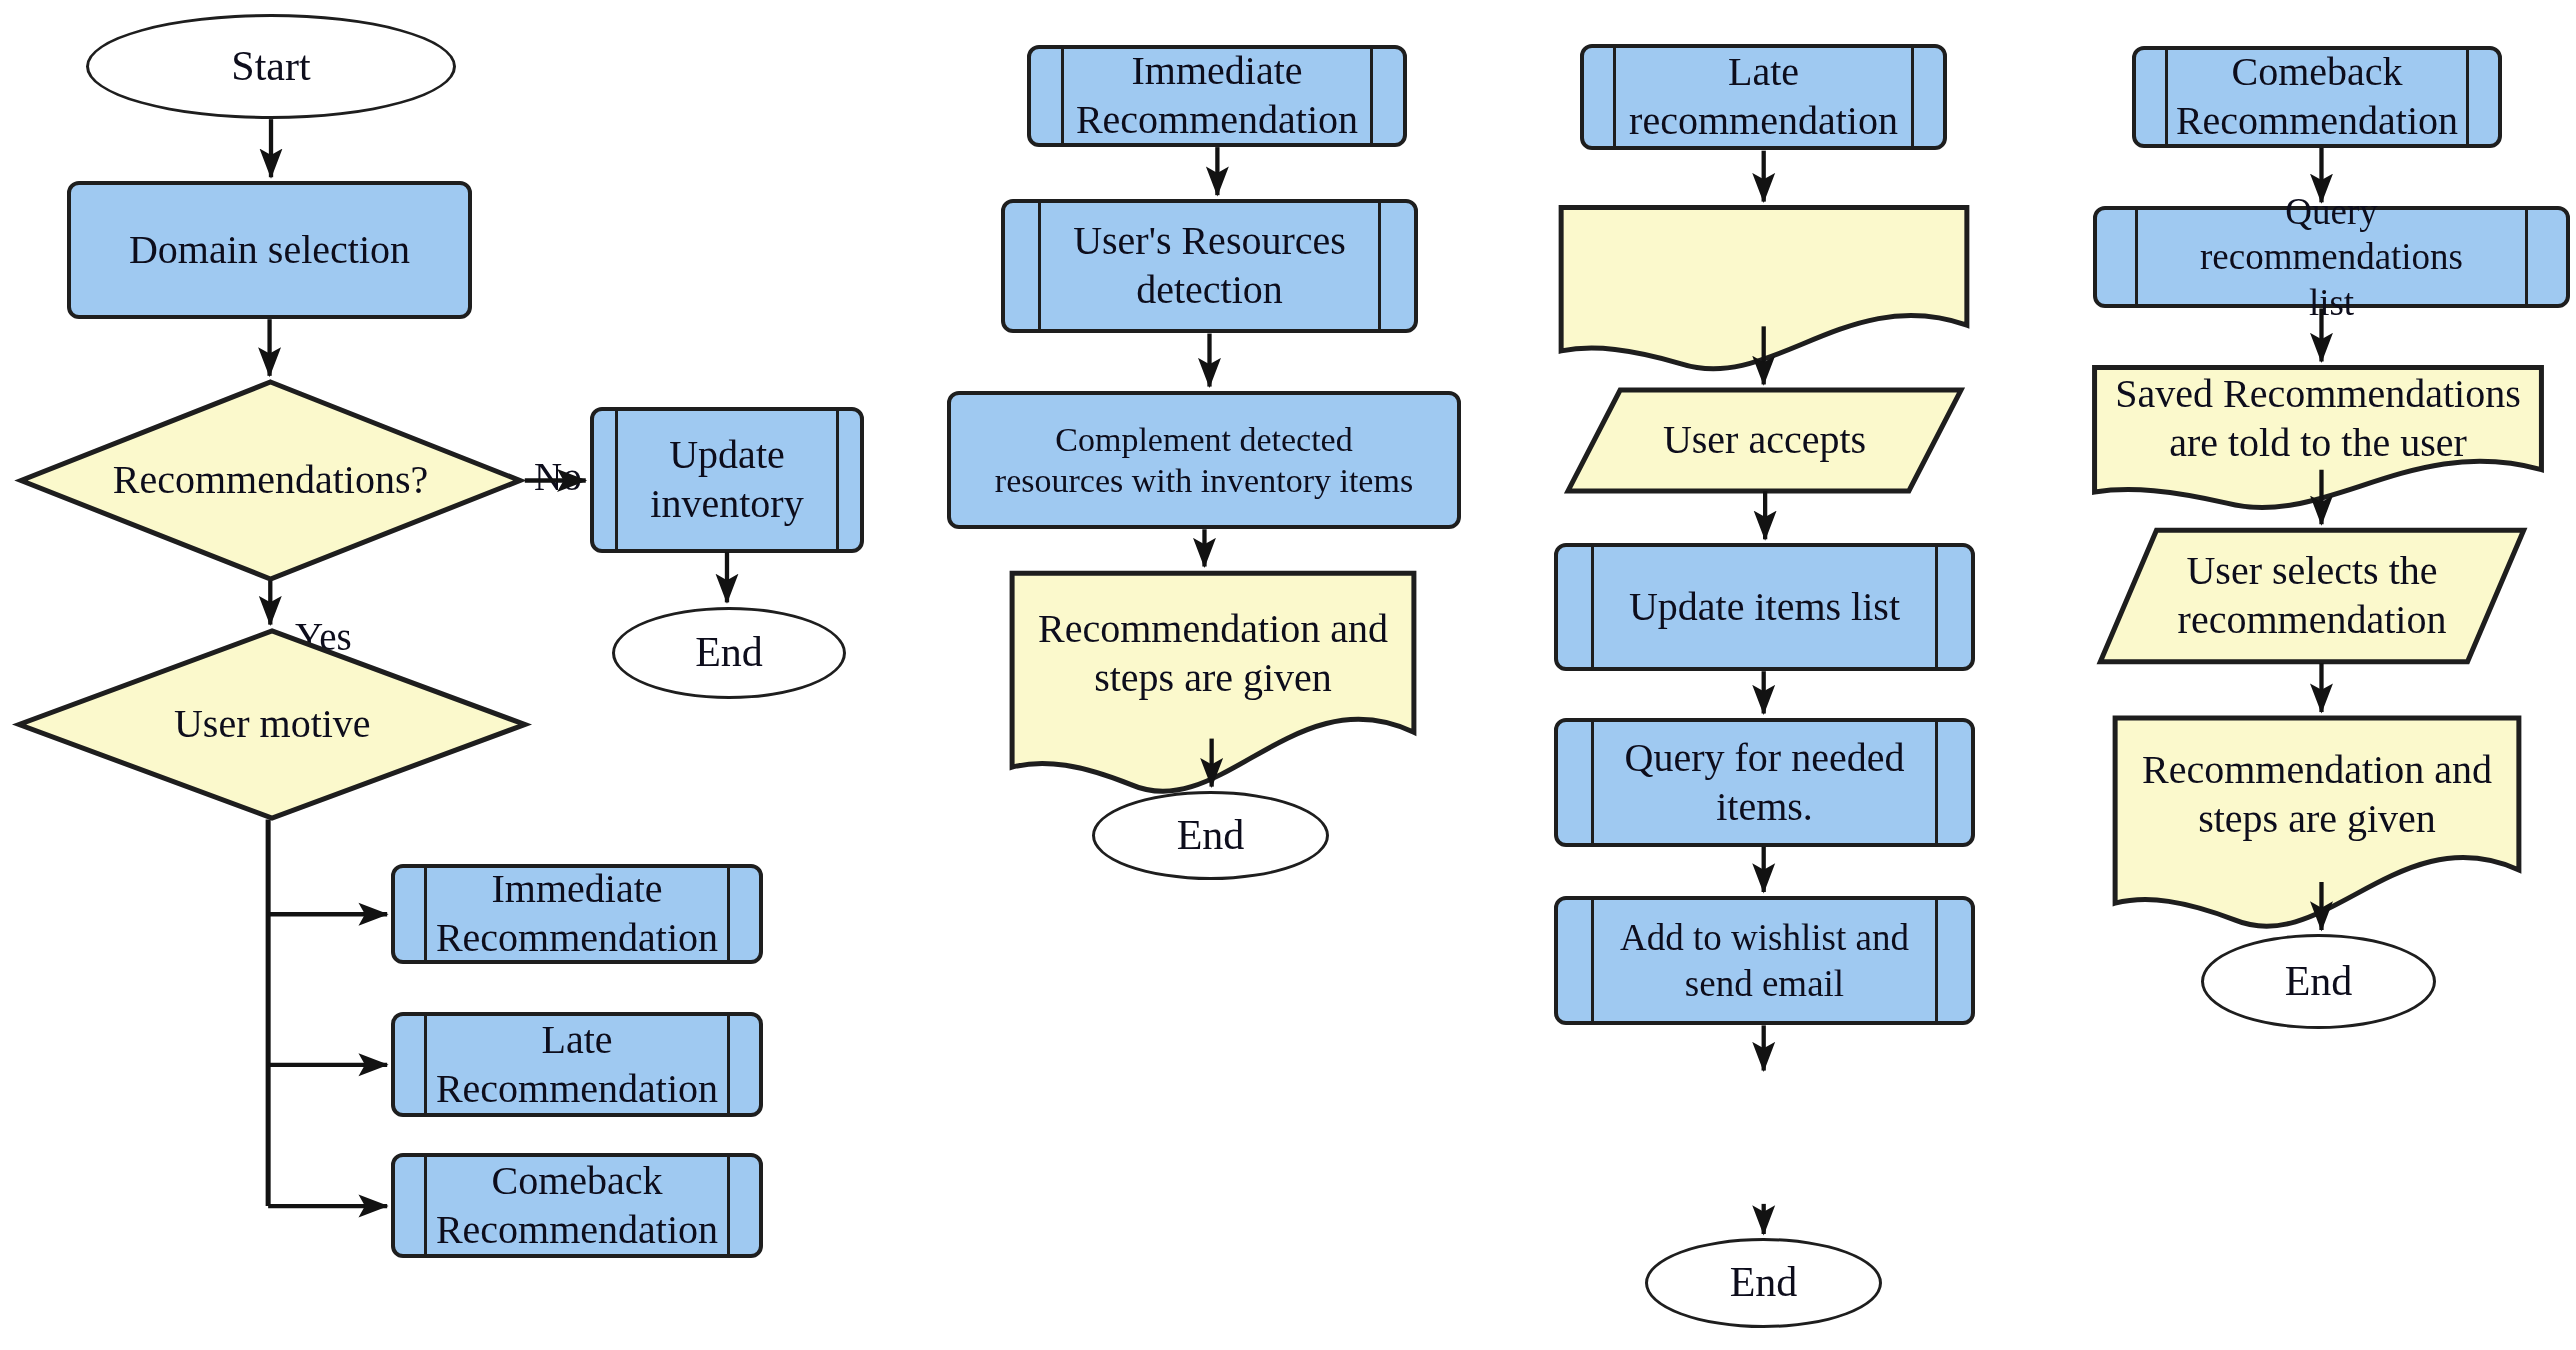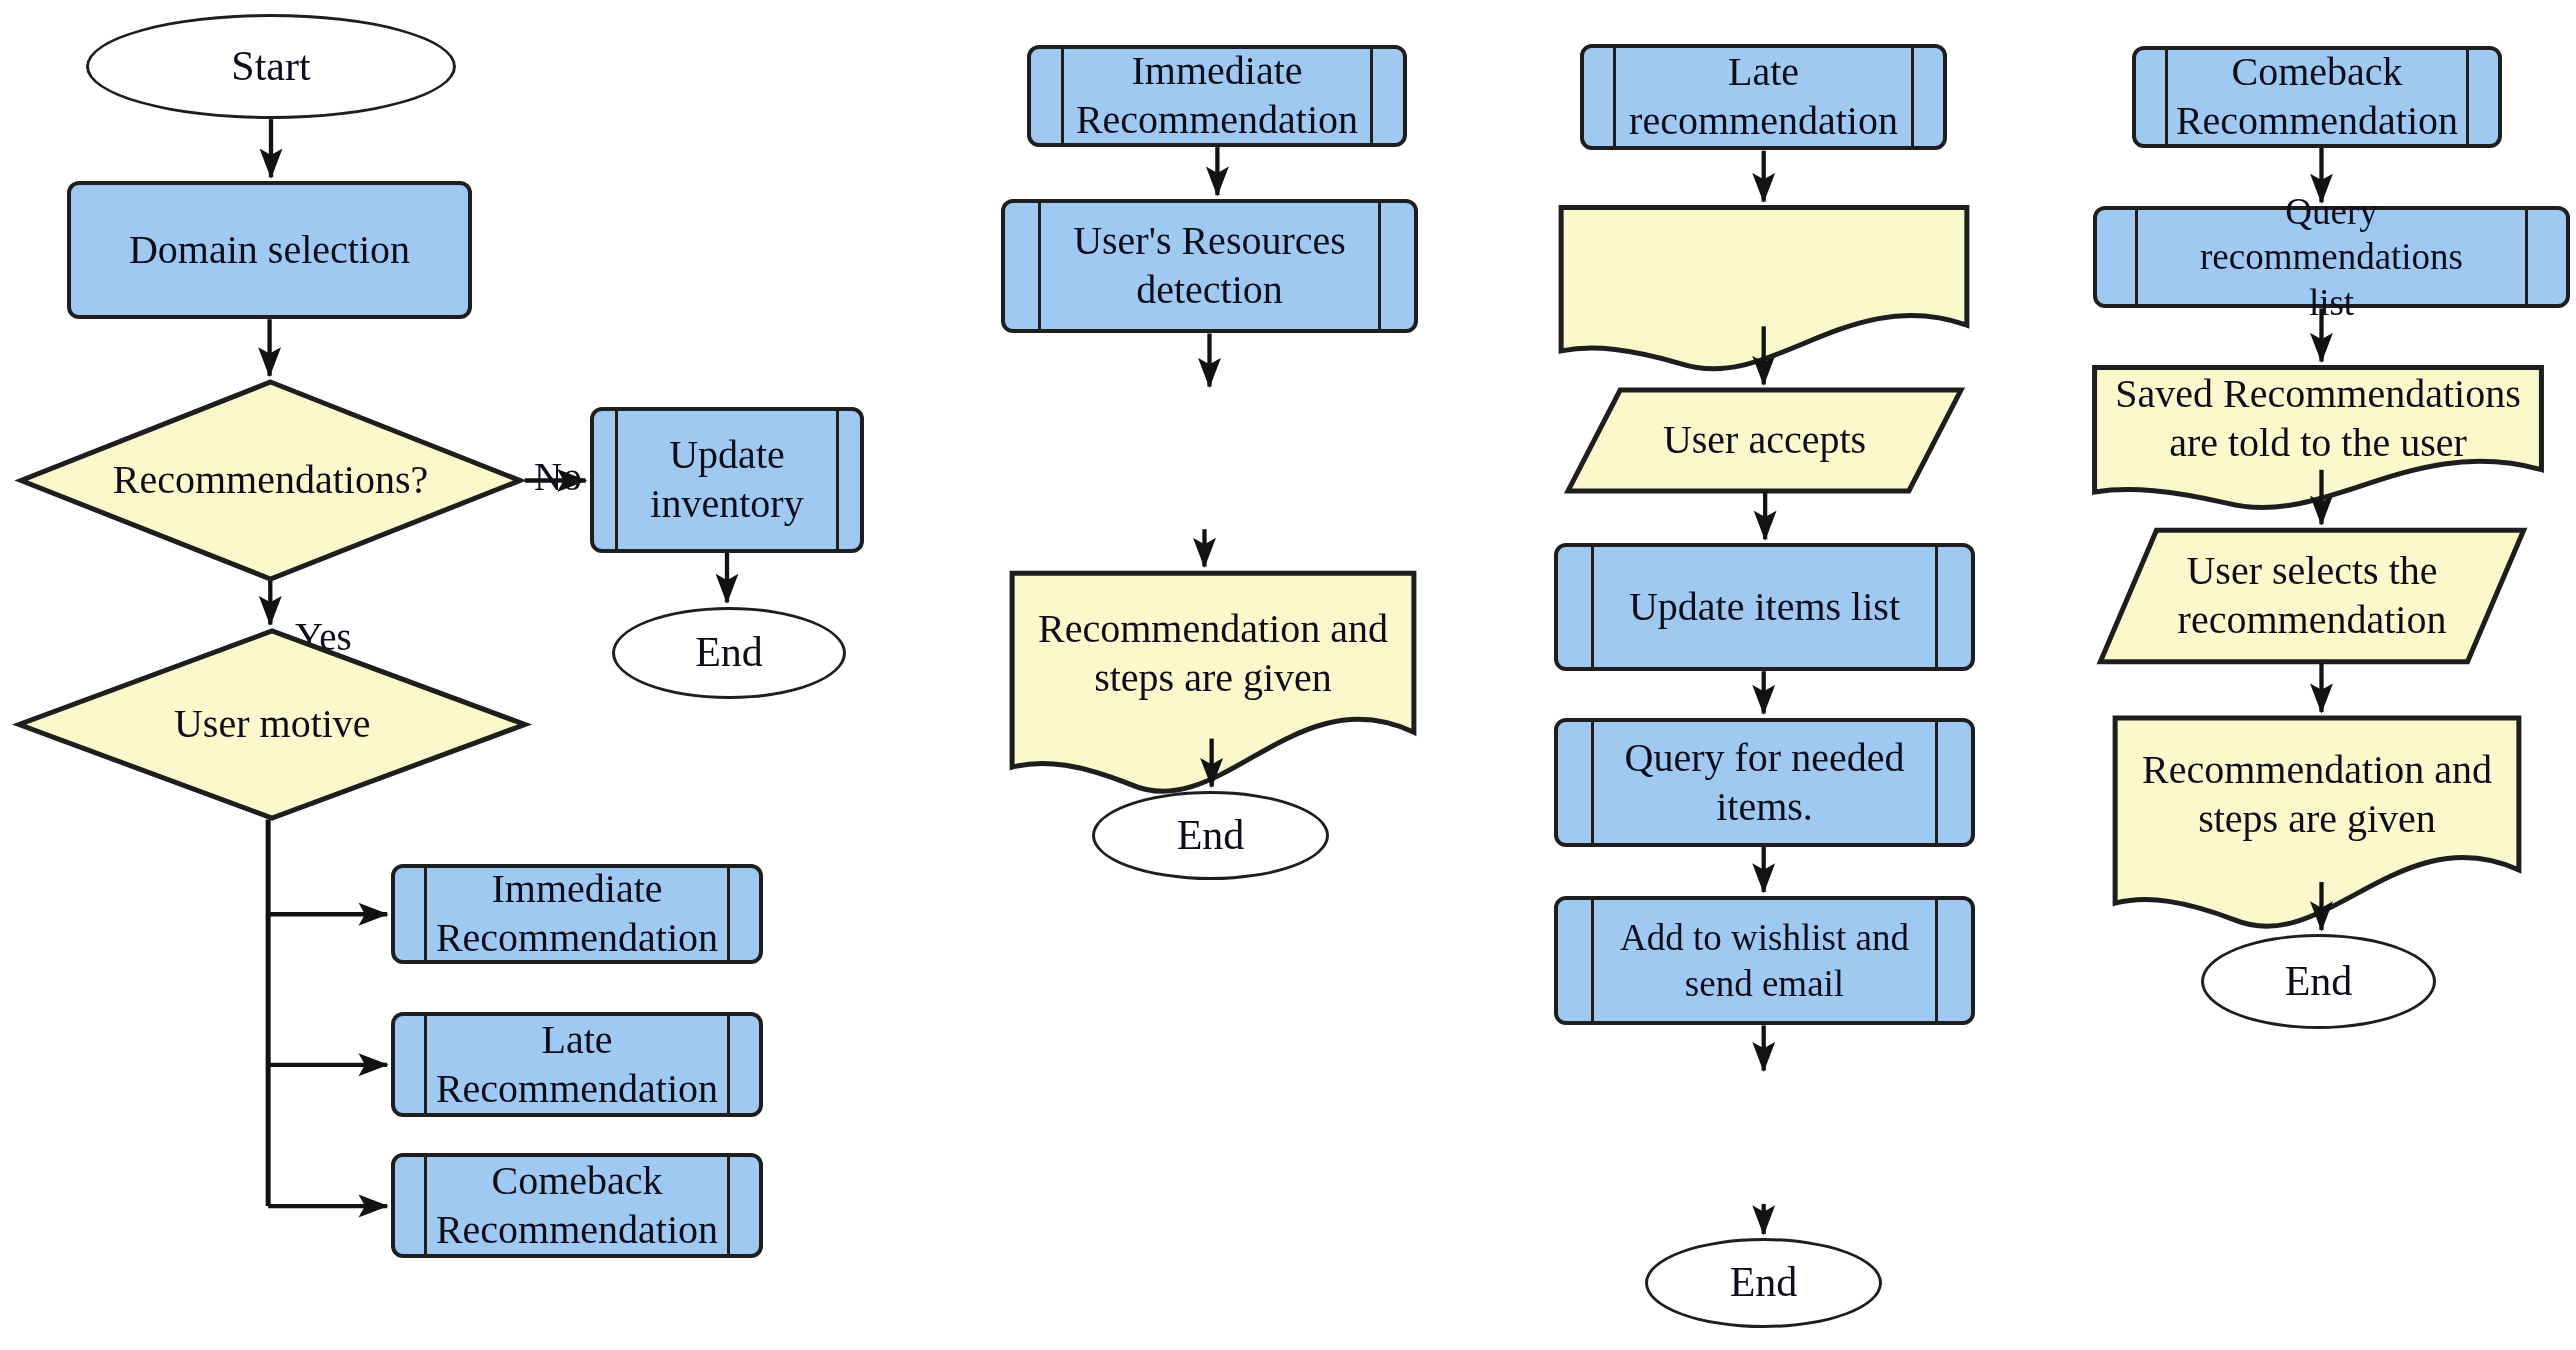--- a/index.html
+++ b/index.html
@@ -97,20 +97,24 @@
   <div class="node subprocess" style="left:1027px;top:45px;width:380px;height:102px">
     <div class="txt">Immediate
 Recommendation</div>
   </div>
 
   <div class="node subprocess" style="left:1001px;top:199px;width:417px;height:134px">
     <div class="txt">User's Resources
 detection</div>
   </div>
 
+  <div class="node process small" style="left:947px;top:391px;width:514px;height:138px">
+    <div class="txt">Complement detected
+resources with inventory items</div>
+  </div>
 
   <div class="node document" style="left:1008px;top:571px;width:410px;height:218px">
     <svg class="shape-svg" viewBox="0 0 100 100" preserveAspectRatio="none">
       <path class="outline fill-yellow" d="M1,1 L99,1 L99,74 C70,48 52,116 30,98 C18,89 9,86 1,90 Z"></path>
     </svg>
     <div class="txt">Recommendation and
 steps are given</div>
   </div>
 
   <div class="node terminator" style="left:1092px;top:791px;width:237px;height:89px">

